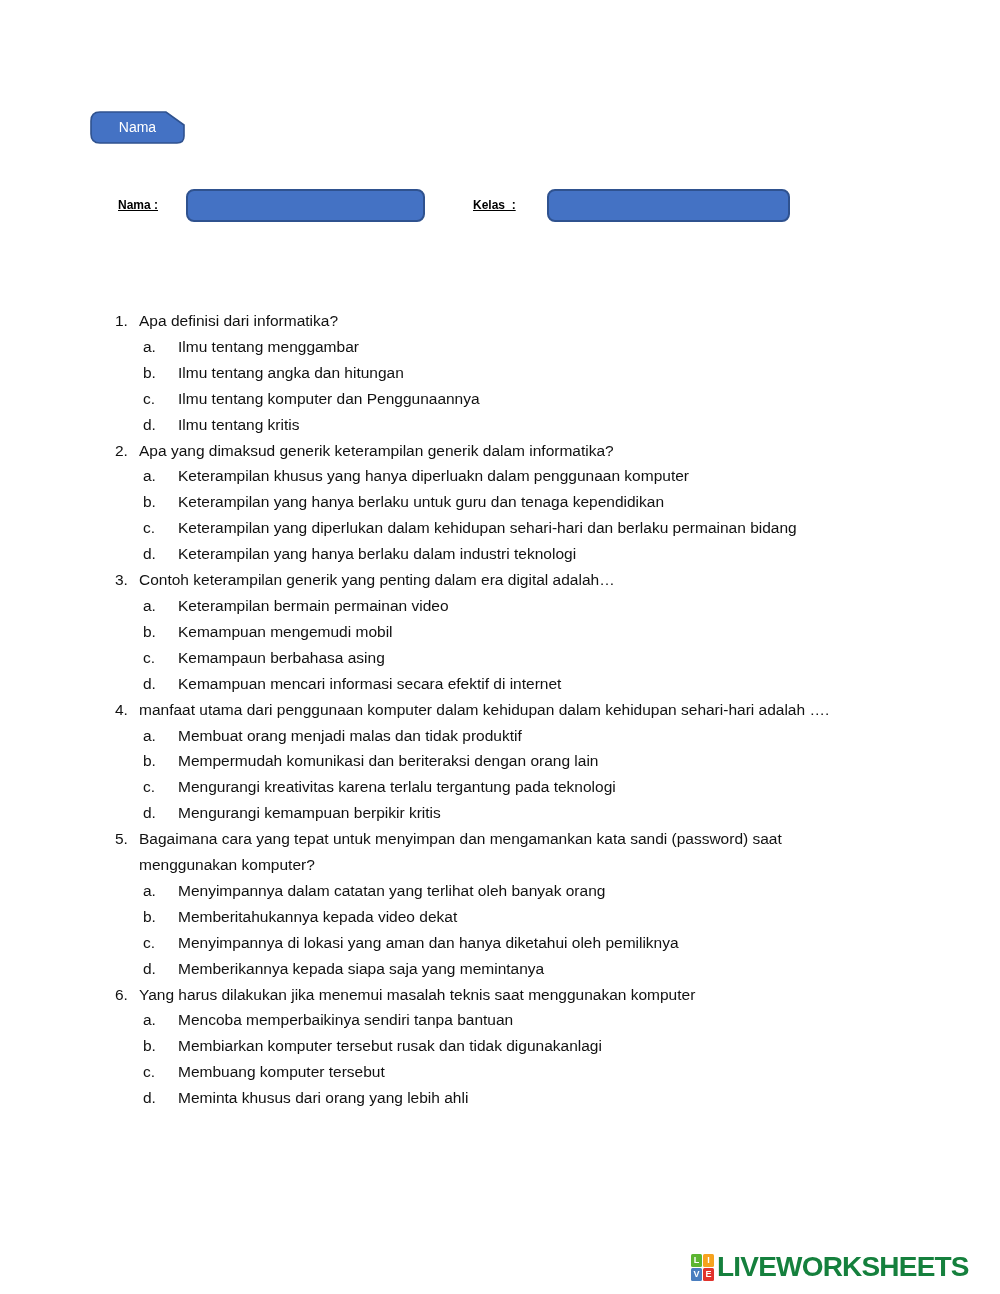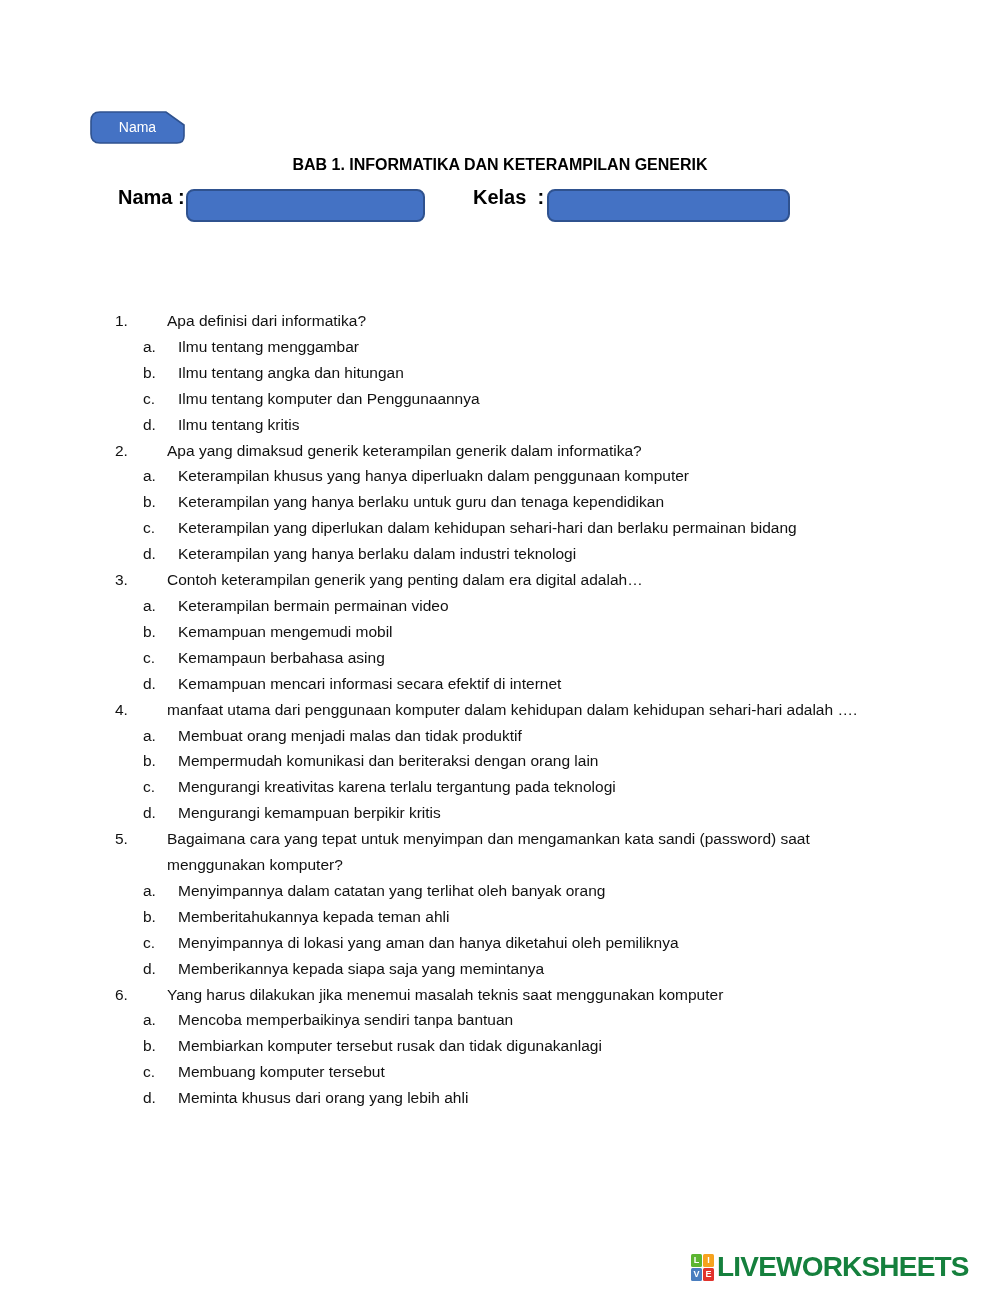--- a/index.html
+++ b/index.html
@@ -19,22 +19,22 @@
   }
 
   
   .title {
     position:absolute; top:156px; left:0; width:100%; margin:0;
     text-align:center; font-size:16px; font-weight:bold; color:#000000;
   }
 
   
   .field-label {
-    position:absolute; top:181px; height:33px; line-height:33px;
-    font-weight:bold; font-size:20px; color:#000000; white-space:pre;
+    position:absolute; top:189px; height:33px; line-height:33px;
+    font-weight:bold; font-size:12px; color:#000000; white-space:pre;text-decoration:underline;
   }
   .nama-label { left:118px; }
   .kelas-label { left:473px; }
   .input-box {
     position:absolute; top:189px; height:33px; box-sizing:border-box;
     background:#4472c4; border:2px solid #2f528f; border-radius:8px;
   }
   .nama-box { left:186px; width:239px; }
   .kelas-box { left:547px; width:243px; }
 
@@ -44,21 +44,21 @@
     font-size:16px; font-style:italic; font-weight:600; color:#d9232e;
   }
 
   
   .questions {
     position:absolute; left:115px; top:308px; width:761px;
     font-size:15.5px; line-height:25.9px; color:#111111;
   }
   .q-row { display:flex; }
   .q-num { flex:0 0 24px; }
-  .q-text { flex:1;margin-left:28px; }
+  .q-text { flex:1; }
   .o-row { display:flex; margin-left:28px; }
   .o-letter { flex:0 0 35px; }
   .o-text { flex:1; }
 
   
   .logo {
     position:absolute; left:691px; top:1253px;
     display:flex; align-items:center; gap:3px;
     text-decoration:none; cursor:pointer;
   }
@@ -79,21 +79,20 @@
 
 <div class="page">
 
   <div class="tugas">
     <svg width="95" height="33" viewBox="0 0 95 33" aria-hidden="true">
       <path d="M 10 1 H 76 L 94 14 V 25 Q 94 32 87 32 H 10 Q 1 32 1 23 V 10 Q 1 1 10 1 Z" fill="#4472c4" stroke="#2f528f" stroke-width="1.6"></path>
     </svg>
     <span class="tugas-label">Nama</span>
   </div>
 
-  <h1 class="title">BAB 1. INFORMATIKA DAN KETERAMPILAN GENERIK</h1>
 
   <span class="field-label nama-label">Nama :</span>
   <div class="input-box nama-box"></div>
 
   <span class="field-label kelas-label">Kelas  :</span>
   <div class="input-box kelas-box"></div>
 
 
   <div class="questions">
       <div class="q-row">
@@ -179,21 +178,21 @@
       <div class="q-row">
         <span class="q-num">5.</span>
         <div class="q-text">Bagaimana cara yang tepat untuk menyimpan dan mengamankan kata sandi (password) saat menggunakan komputer?</div>
       </div>
       <div class="o-row">
         <span class="o-letter">a.</span>
         <div class="o-text">Menyimpannya dalam catatan yang terlihat oleh banyak orang</div>
       </div>
       <div class="o-row">
         <span class="o-letter">b.</span>
-        <div class="o-text">Memberitahukannya kepada teman ahli</div>
+        <div class="o-text">Memberitahukannya kepada video dekat</div>
       </div>
       <div class="o-row">
         <span class="o-letter">c.</span>
         <div class="o-text">Menyimpannya di lokasi yang aman dan hanya diketahui oleh pemiliknya</div>
       </div>
       <div class="o-row">
         <span class="o-letter">d.</span>
         <div class="o-text">Memberikannya kepada siapa saja yang memintanya</div>
       </div>
       <div class="q-row">

